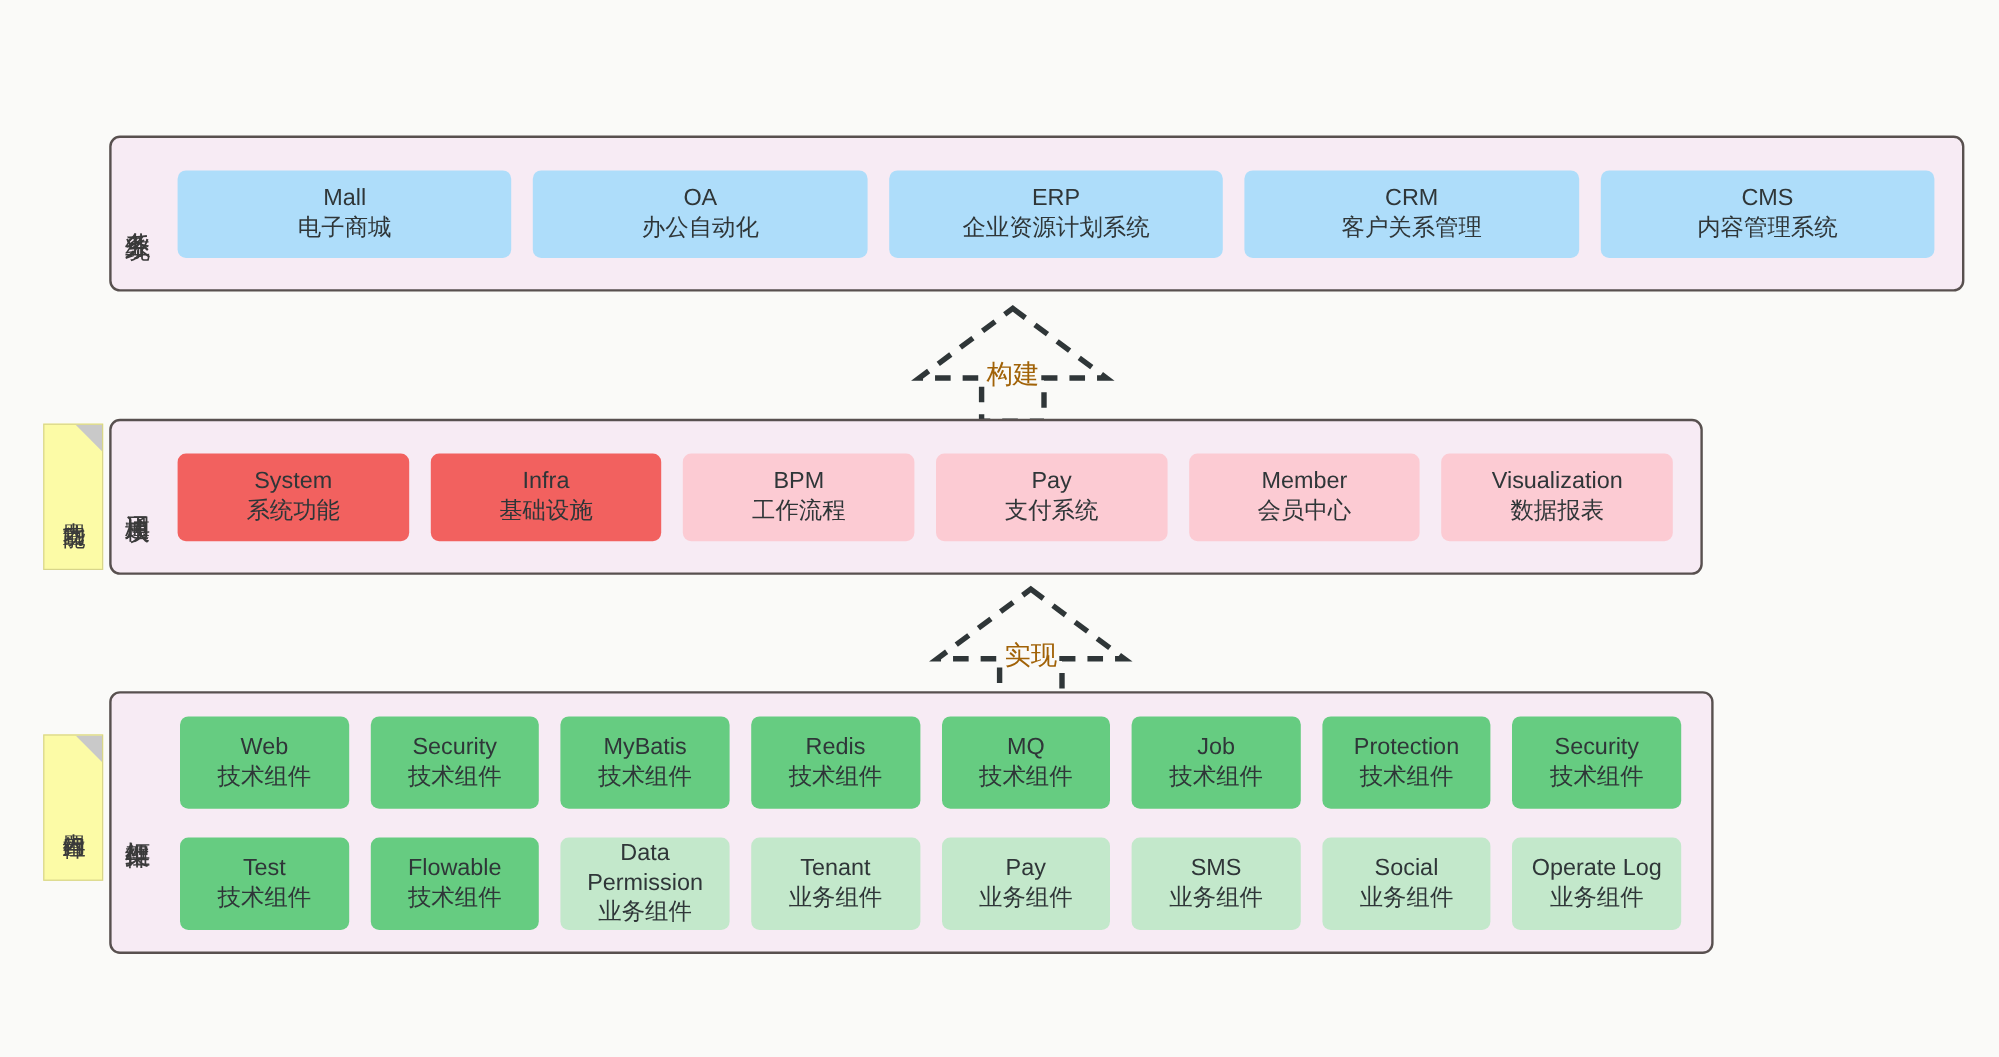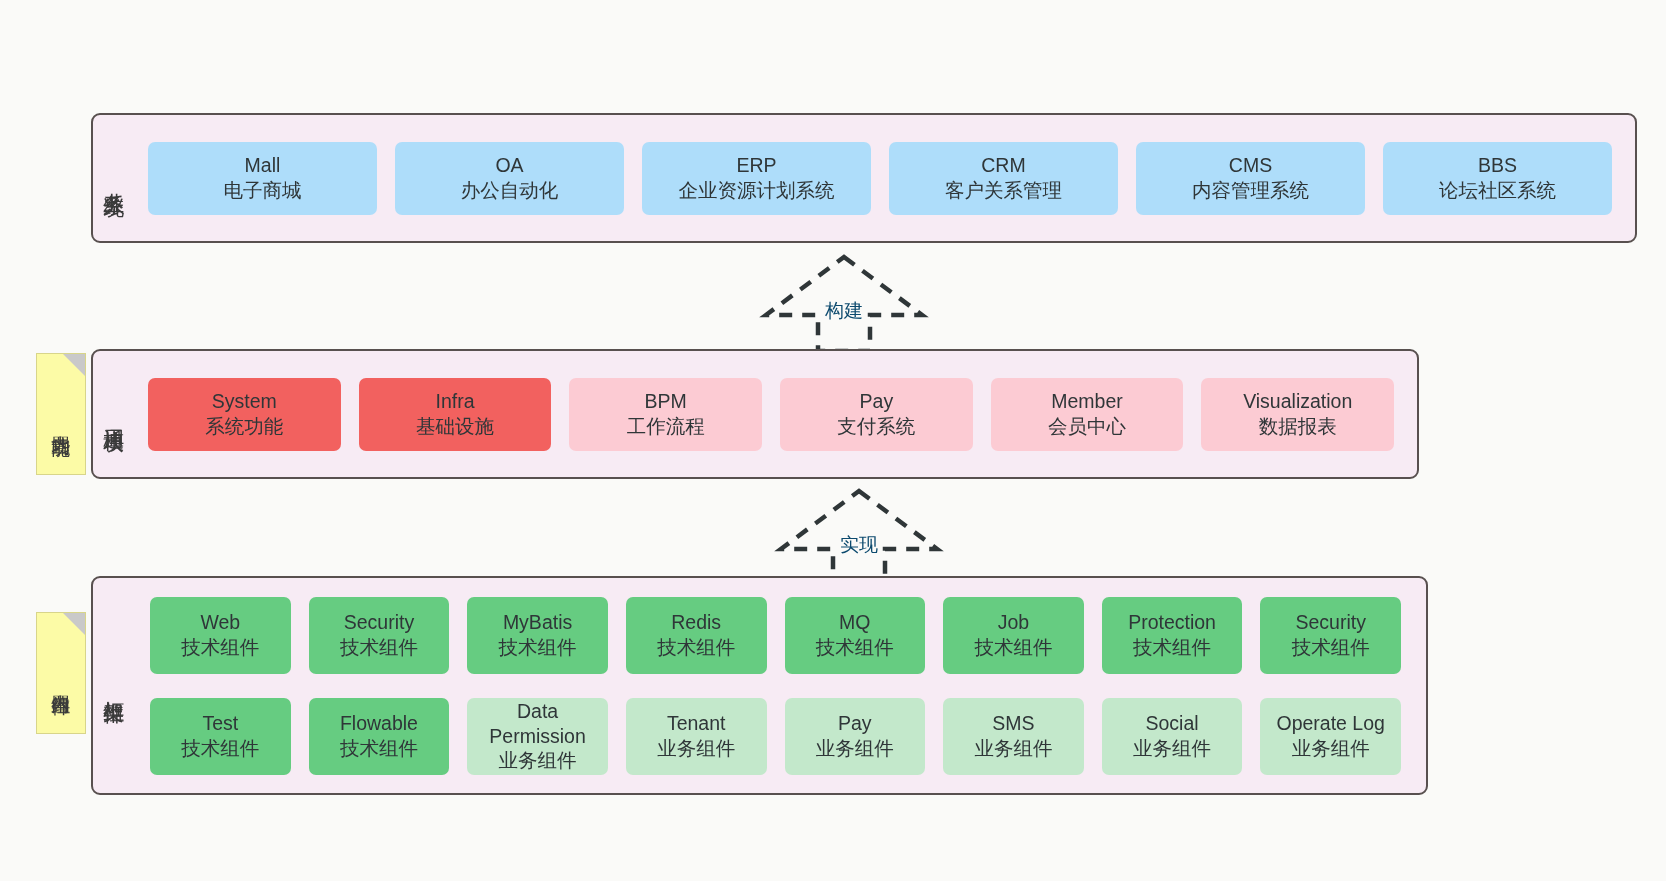--- a/index.html
+++ b/index.html
@@ -165,22 +165,22 @@
     width: 180px;
     height: 100px;
   }
   .uml-arrow svg { display: block; overflow: visible; }
   .uml-arrow .arrow-label {
     position: absolute;
     left: 0;
     right: 0;
     top: 48px;
     text-align: center;
-    font-size: 19px;
-    color: #0c4a6e;
+    font-size: 22px;
+    color: #a16207;
     line-height: 1;
     user-select: none;
   }
   #arrow-build  { left: 754px; top: 253px; }
   #arrow-impl   { left: 769px; top: 487px; }
 </style>
 </head>
 <body>
 
 <div class="canvas">
@@ -201,24 +201,20 @@
           <span class="t1">ERP</span>
           <span class="t2">企业资源计划系统</span>
         </div>
         <div class="cell c-blue">
           <span class="t1">CRM</span>
           <span class="t2">客户关系管理</span>
         </div>
         <div class="cell c-blue">
           <span class="t1">CMS</span>
           <span class="t2">内容管理系统</span>
-        </div>
-        <div class="cell c-blue">
-          <span class="t1">BBS</span>
-          <span class="t2">论坛社区系统</span>
         </div>
       </div>
     </div>
   </div>
 
   <div class="uml-arrow" id="arrow-build">
     <svg width="180" height="100" viewBox="0 0 180 100" aria-hidden="true">
       <path d="M90 4 L168 62 L116 62 L116 98 L64 98 L64 62 L12 62 Z" fill="none" stroke="#2F3638" stroke-width="4.5" stroke-dasharray="13 10" stroke-linecap="butt" stroke-linejoin="miter"></path>
     </svg>
     <div class="arrow-label">构建</div>

